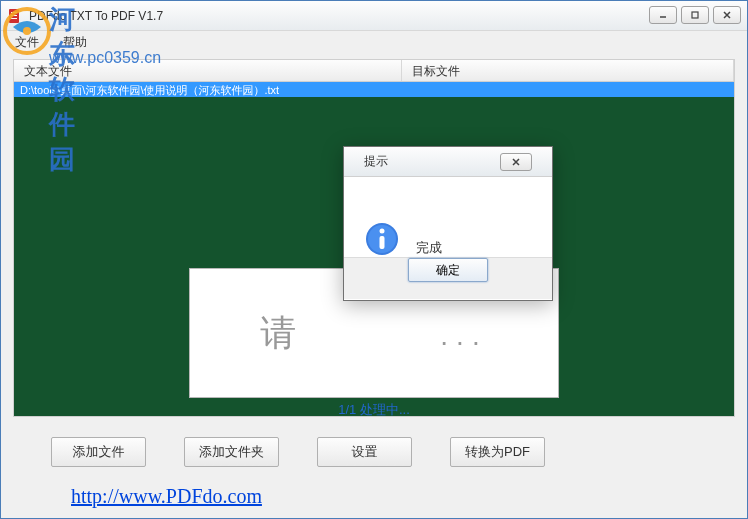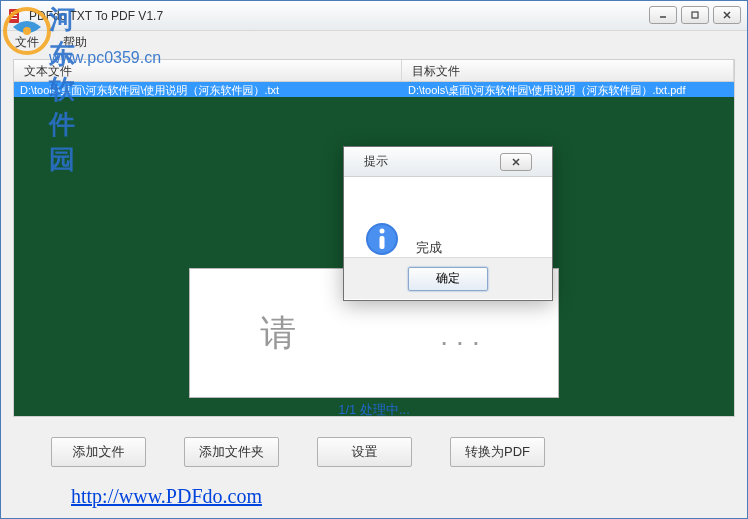--- a/index.html
+++ b/index.html
@@ -53,21 +53,21 @@
     .link { color: #0044dd; text-decoration: underline; font-size: 20px; font-family: "Times New Roman", serif; padding-left: 30px; }
     
     
     .dialog { position: absolute; top: 145px; left: 342px; width: 210px; height: 155px; border: 1px solid #707070; background: #fff; box-shadow: 0 4px 20px rgba(0,0,0,0.3); z-index: 100; }
     .dialog-titlebar { height: 30px; background: linear-gradient(#fdfdfd, #e6ebef); border-bottom: 1px solid #d0d0d0; display: flex; align-items: center; padding: 0 20px; position: relative; }
     .dialog-title { font-size: 12px; color: #333; flex: 1; }
     .dialog-close { width: 32px; height: 18px; border: 1px solid #a0a0a0; border-radius: 3px; background: linear-gradient(#fdfdfd,#e6e6e6); font-size: 11px; display: flex; align-items: center; justify-content: center; cursor: pointer; }
     .dialog-body { height: 80px; display: flex; align-items: flex-end; padding: 0 20px; gap: 16px; }
     .info-icon { width: 36px; height: 36px; }
     .dialog-msg { font-size: 13px; color: #333; }
-    .dialog-footer { height: 42px; background: #f0f0f0; border-top: 1px solid #dcdcdc; display: flex; align-items: center; justify-content: center; }
+    .dialog-footer { height: 42px; background: #f0f0f0; border-top: 1px solid #dcdcdc; display: flex; justify-content: center; }
     .dialog-ok { width: 80px; height: 24px; border: 1px solid #8aa8cc; background: linear-gradient(#fdfdfd,#e4ecf5); font-size: 12px; cursor: pointer; border-radius: 2px; box-shadow: 0 0 2px #7aa0d0; }
   </style>
 </head>
 <body>
 
 <div class="main-window">
 
   <div class="titlebar">
     <svg class="titlebar-icon" viewBox="0 0 16 16">
       <rect x="2" y="1" width="10" height="14" fill="#d03030" rx="1"></rect>
@@ -101,21 +101,20 @@
   </div>
 
   <div class="content">
     <div class="table-header">
       <div class="th th1">文本文件</div>
       <div class="th th2">目标文件</div>
     </div>
     <div class="table-body">
       <div class="tr selected">
         <div class="td td1">D:\tools\桌面\河东软件园\使用说明（河东软件园）.txt</div>
-        <div class="td td2">D:\tools\桌面\河东软件园\使用说明（河东软件园）.txt.pdf</div>
       </div>
     </div>
 
     <div class="dropzone">
       <div style="display:flex;align-items:baseline;">
         <span class="dropzone-text">请</span>
         <span class="dropzone-dots" style="margin-left:140px;">...</span>
       </div>
       <div class="progress-text">1/1 处理中...</div>
     </div>

